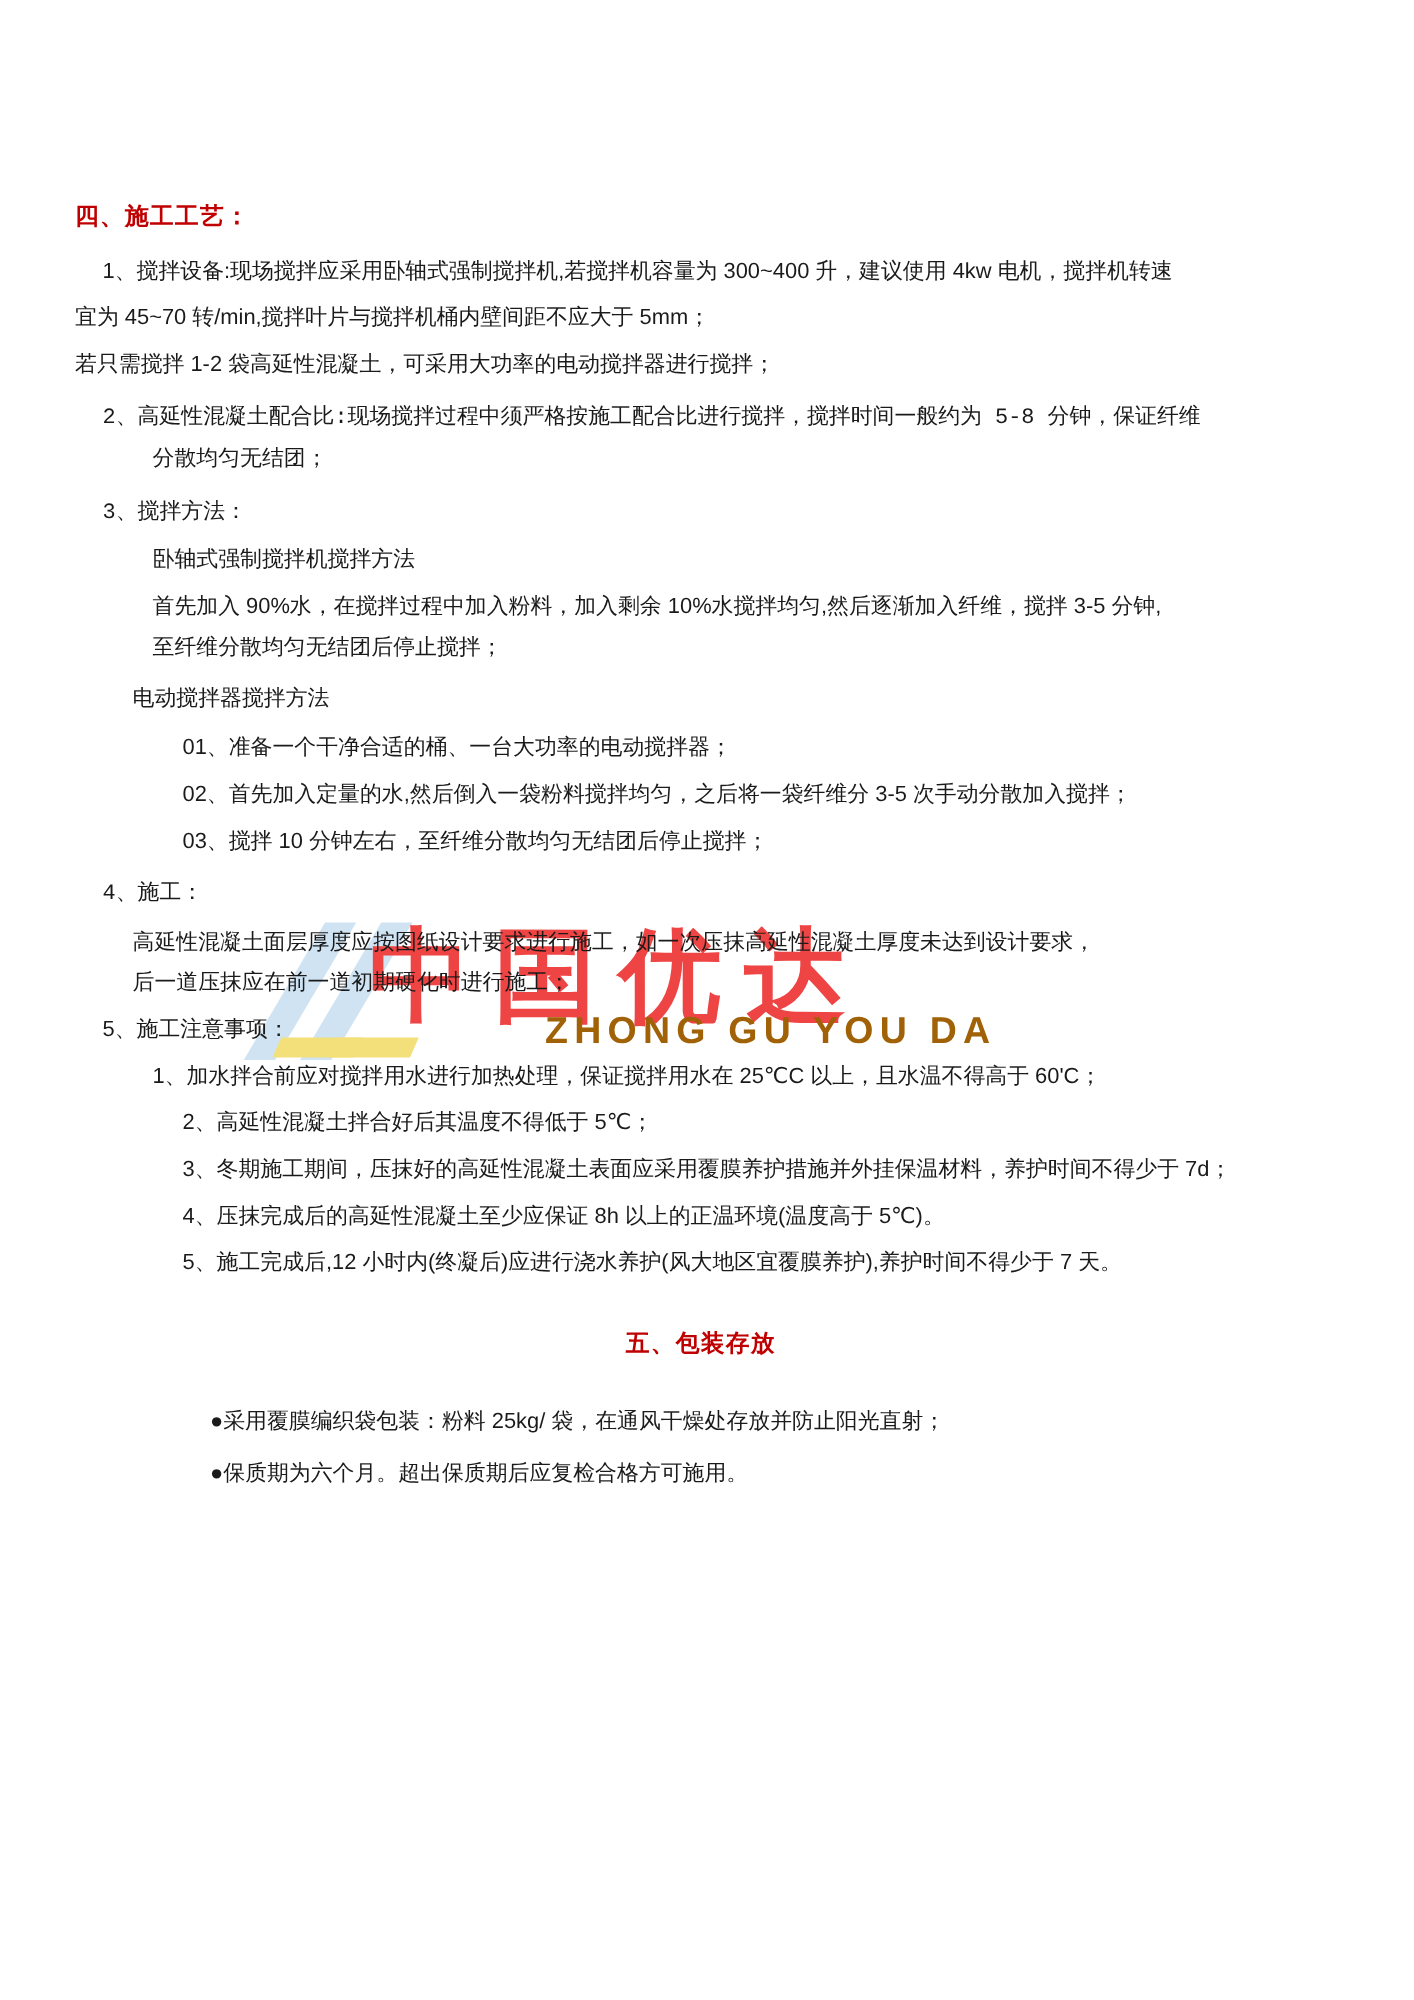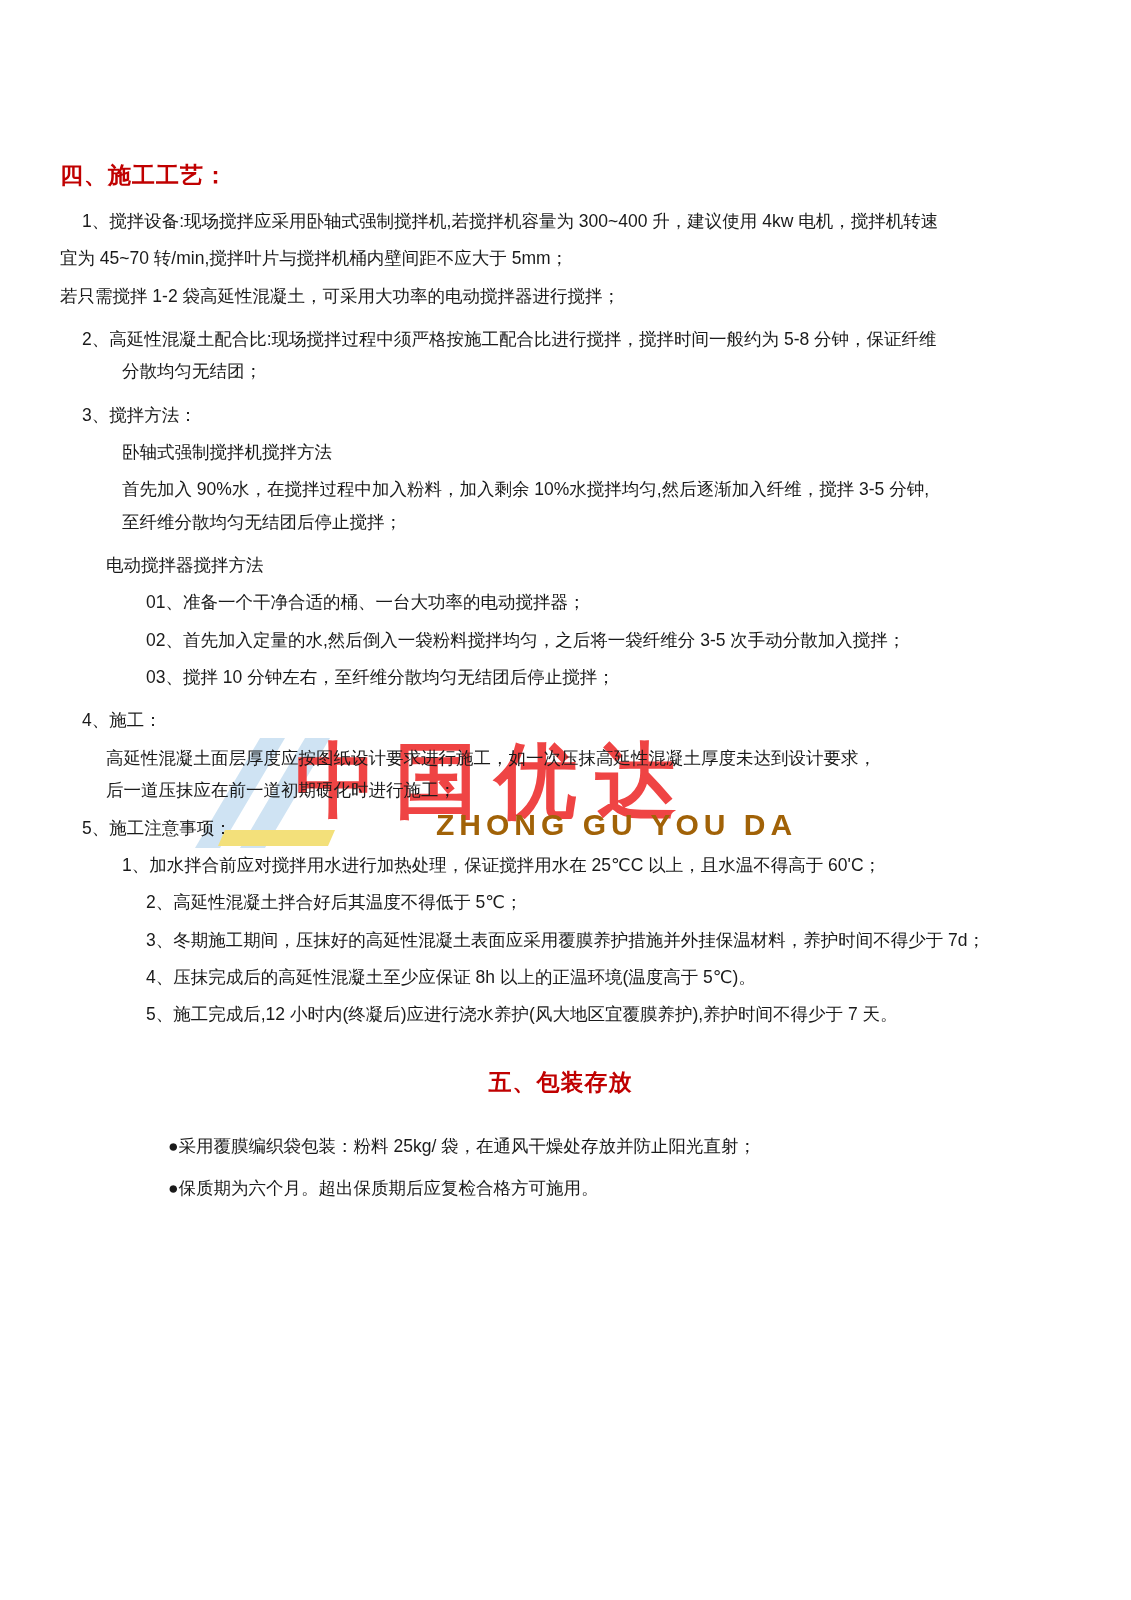--- a/index.html
+++ b/index.html
@@ -60,40 +60,40 @@
   }
   
   #content {
     position: relative;
     z-index: 2;
     padding: 160px 70px 0 60px;
   }
   .section-head {
     color: #c00000;
     font-weight: bold;
-    font-size: 23px;
+    font-size: 19px;
     margin: 0 0 16px 0;
     letter-spacing: 1px;
   }
   .section-head.second {
     margin-top: 38px;
     margin-bottom: 34px;
     text-align: center;
   }
   .ln {
     font-size: 17.5px;
     line-height: 1.62;
     margin: 0 0 9px 0;
     white-space: pre-wrap;
   }
   .i1 { margin-left: 22px; }
   .i2 { margin-left: 46px; }
   .i3 { margin-left: 62px; }
   .i4 { margin-left: 86px; }
-  .gap-top { margin-top: 15px; }
+  .gap-top { margin-top: 15px; font-family: Liberation Mono, monospace; }
   .tight { margin-bottom: 4px; }
   .bullet-ln {
     font-size: 17.5px;
     line-height: 1.6;
     margin: 0 0 14px 0;
     margin-left: 108px;
   }
 </style>
 </head>
 <body>

